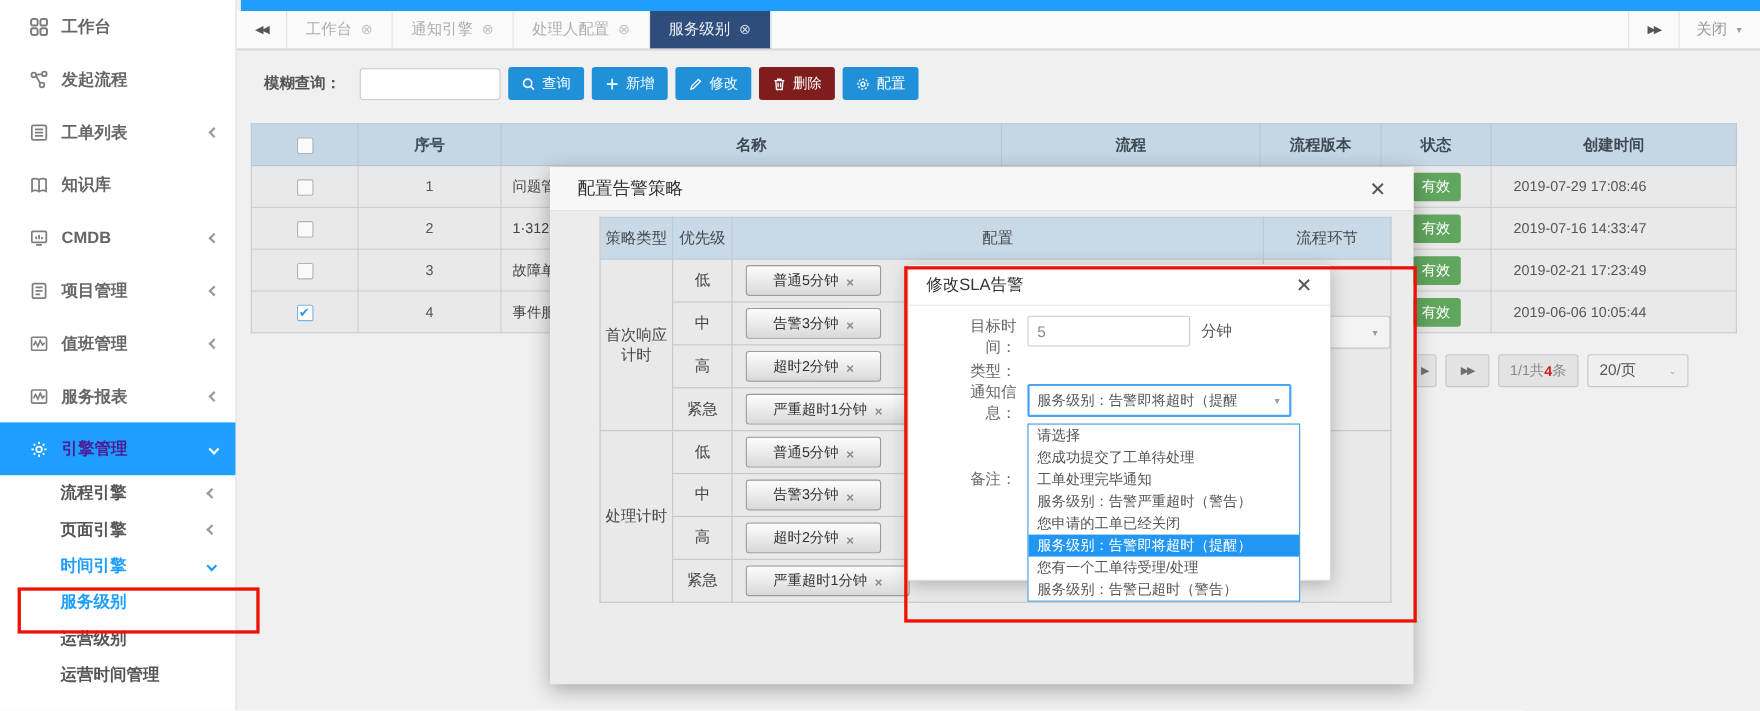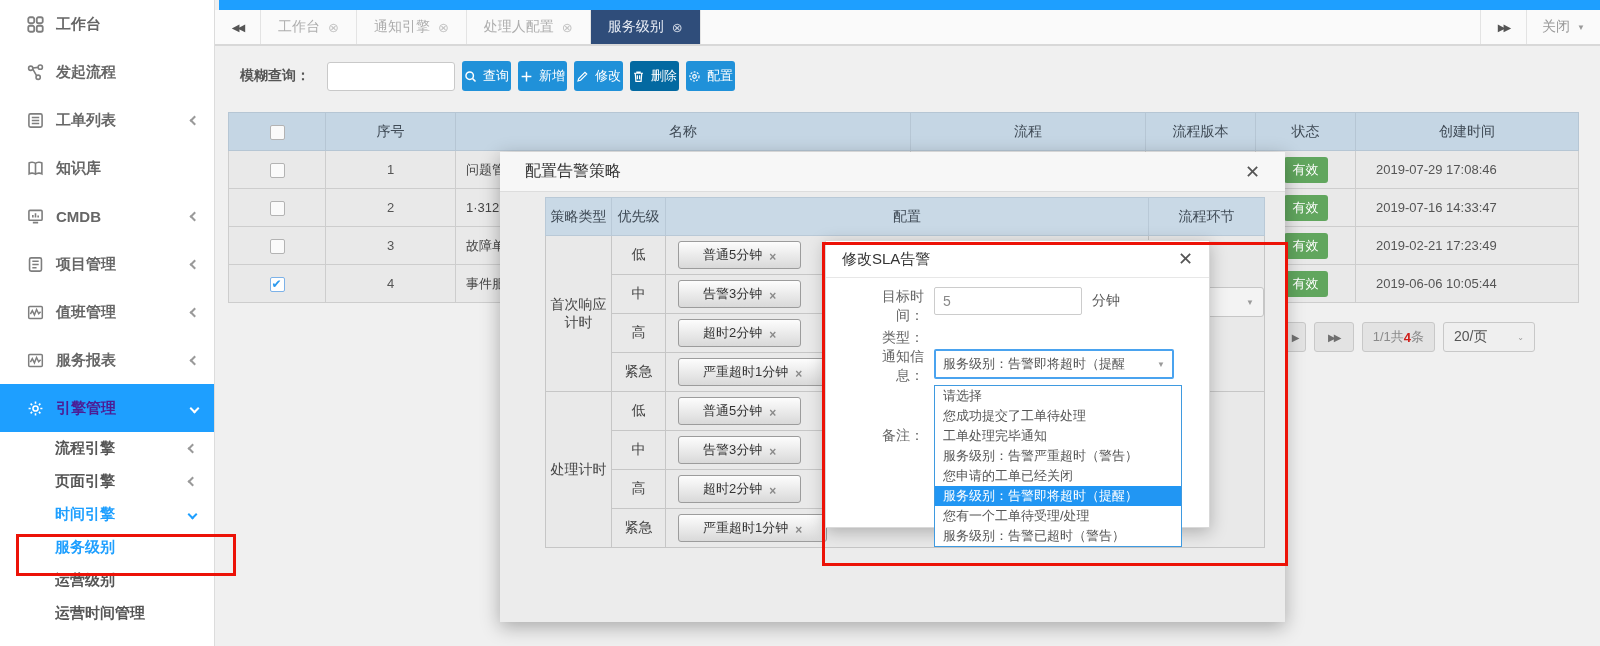--- a/index.html
+++ b/index.html
@@ -47,30 +47,30 @@
   .tab-closebtn{width:74px;display:flex;align-items:center;justify-content:center;gap:7px;
     color:#999;font-size:14px;border-left:1px solid #e3e3e3;cursor:pointer}
   .caret{font-size:8px;color:#9a9a9a}
 
   
   .toolbar{position:absolute;top:46px;left:0;right:0;height:60px;display:flex;
     align-items:center;padding-left:25px}
   .toolbar-label{font-size:14px;color:#555;font-weight:bold;margin-right:17px;white-space:nowrap}
   .search-input{width:128px;height:29px;border:1px solid #c9c9c9;border-radius:3px;
     background:#fff;padding:0 8px;font-size:13px;color:#555;font-family:inherit}
-  .btn{height:30px;padding:0 2px;margin-left:7px;border:none;border-radius:3px;
+  .btn{height:30px;padding:0 12px;margin-left:7px;border:none;border-radius:3px;
     background:#2091d9;color:#fff;font-size:13px;display:inline-flex;align-items:center;
     gap:6px;cursor:pointer;font-family:inherit;white-space:nowrap}
-  .btn.danger{background:#0369a1}
+  .btn.danger{background:#7f1d1d}
   .btn svg{display:block}
 
   
   .grid-table{position:absolute;left:13px;top:112px;width:1350px;border-collapse:collapse;
     table-layout:fixed;background:#e9e9e9;font-size:13px;color:#555}
-  .grid-table th{background:#c5d6e4;border:1px solid #b6c6d4;height:38px;font-weight:normal;
+  .grid-table th{background:#c5d6e4;border:1px solid #b6c6d4;height:38px;font-weight:bold;
     color:#3f4a55;font-size:14px}
   .grid-table td{border:1px solid #cdcdcd;height:38px;text-align:center;overflow:hidden;
     white-space:nowrap}
   .grid-table td.name{text-align:left;padding-left:10px;color:#444}
   .grid-table td.date{text-align:left;padding-left:20px}
   .badge{display:inline-block;background:#61a65e;color:#fff;font-size:13px;
     padding:4px 9px;border-radius:3px}
   .cb{display:inline-block;width:15px;height:15px;border:1px solid #b3b3b3;background:#fafafa;
     border-radius:2px;position:relative;vertical-align:middle;cursor:pointer}
   .cb.checked{border-color:#7db2e8;background:#fff}

